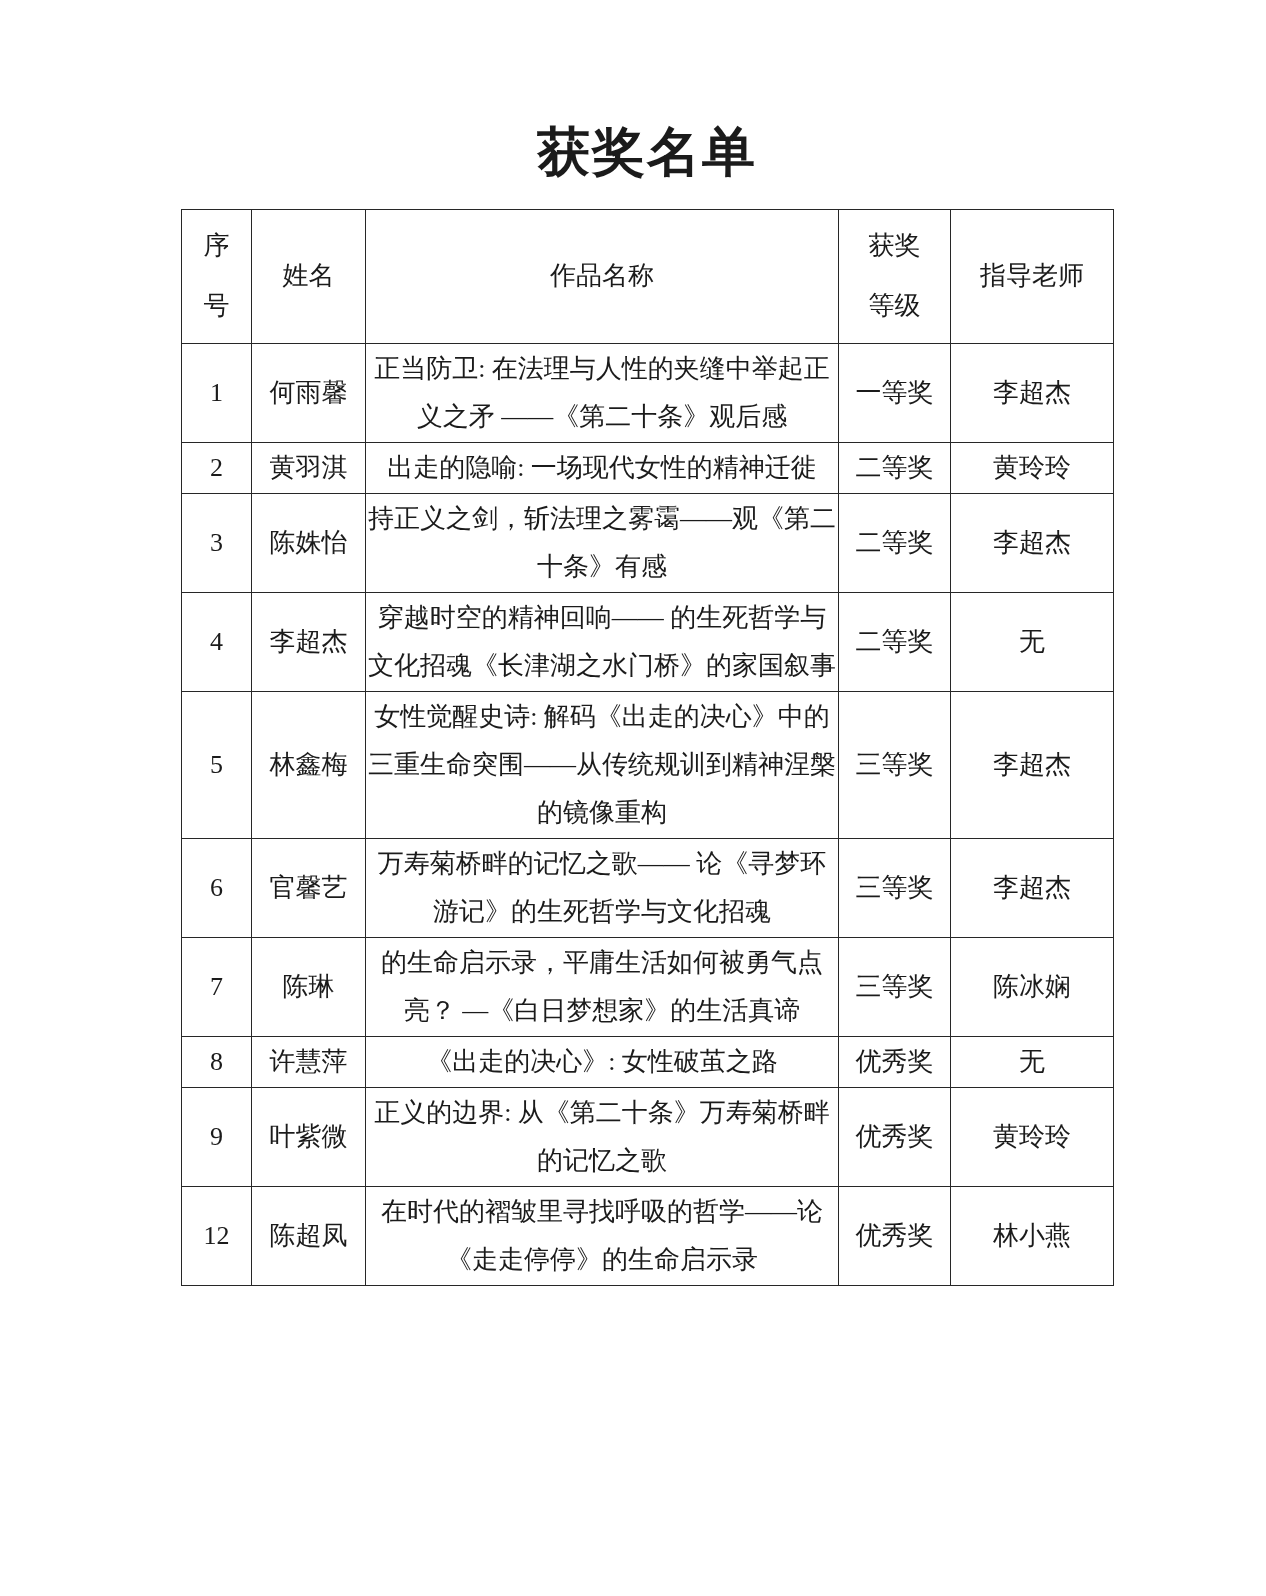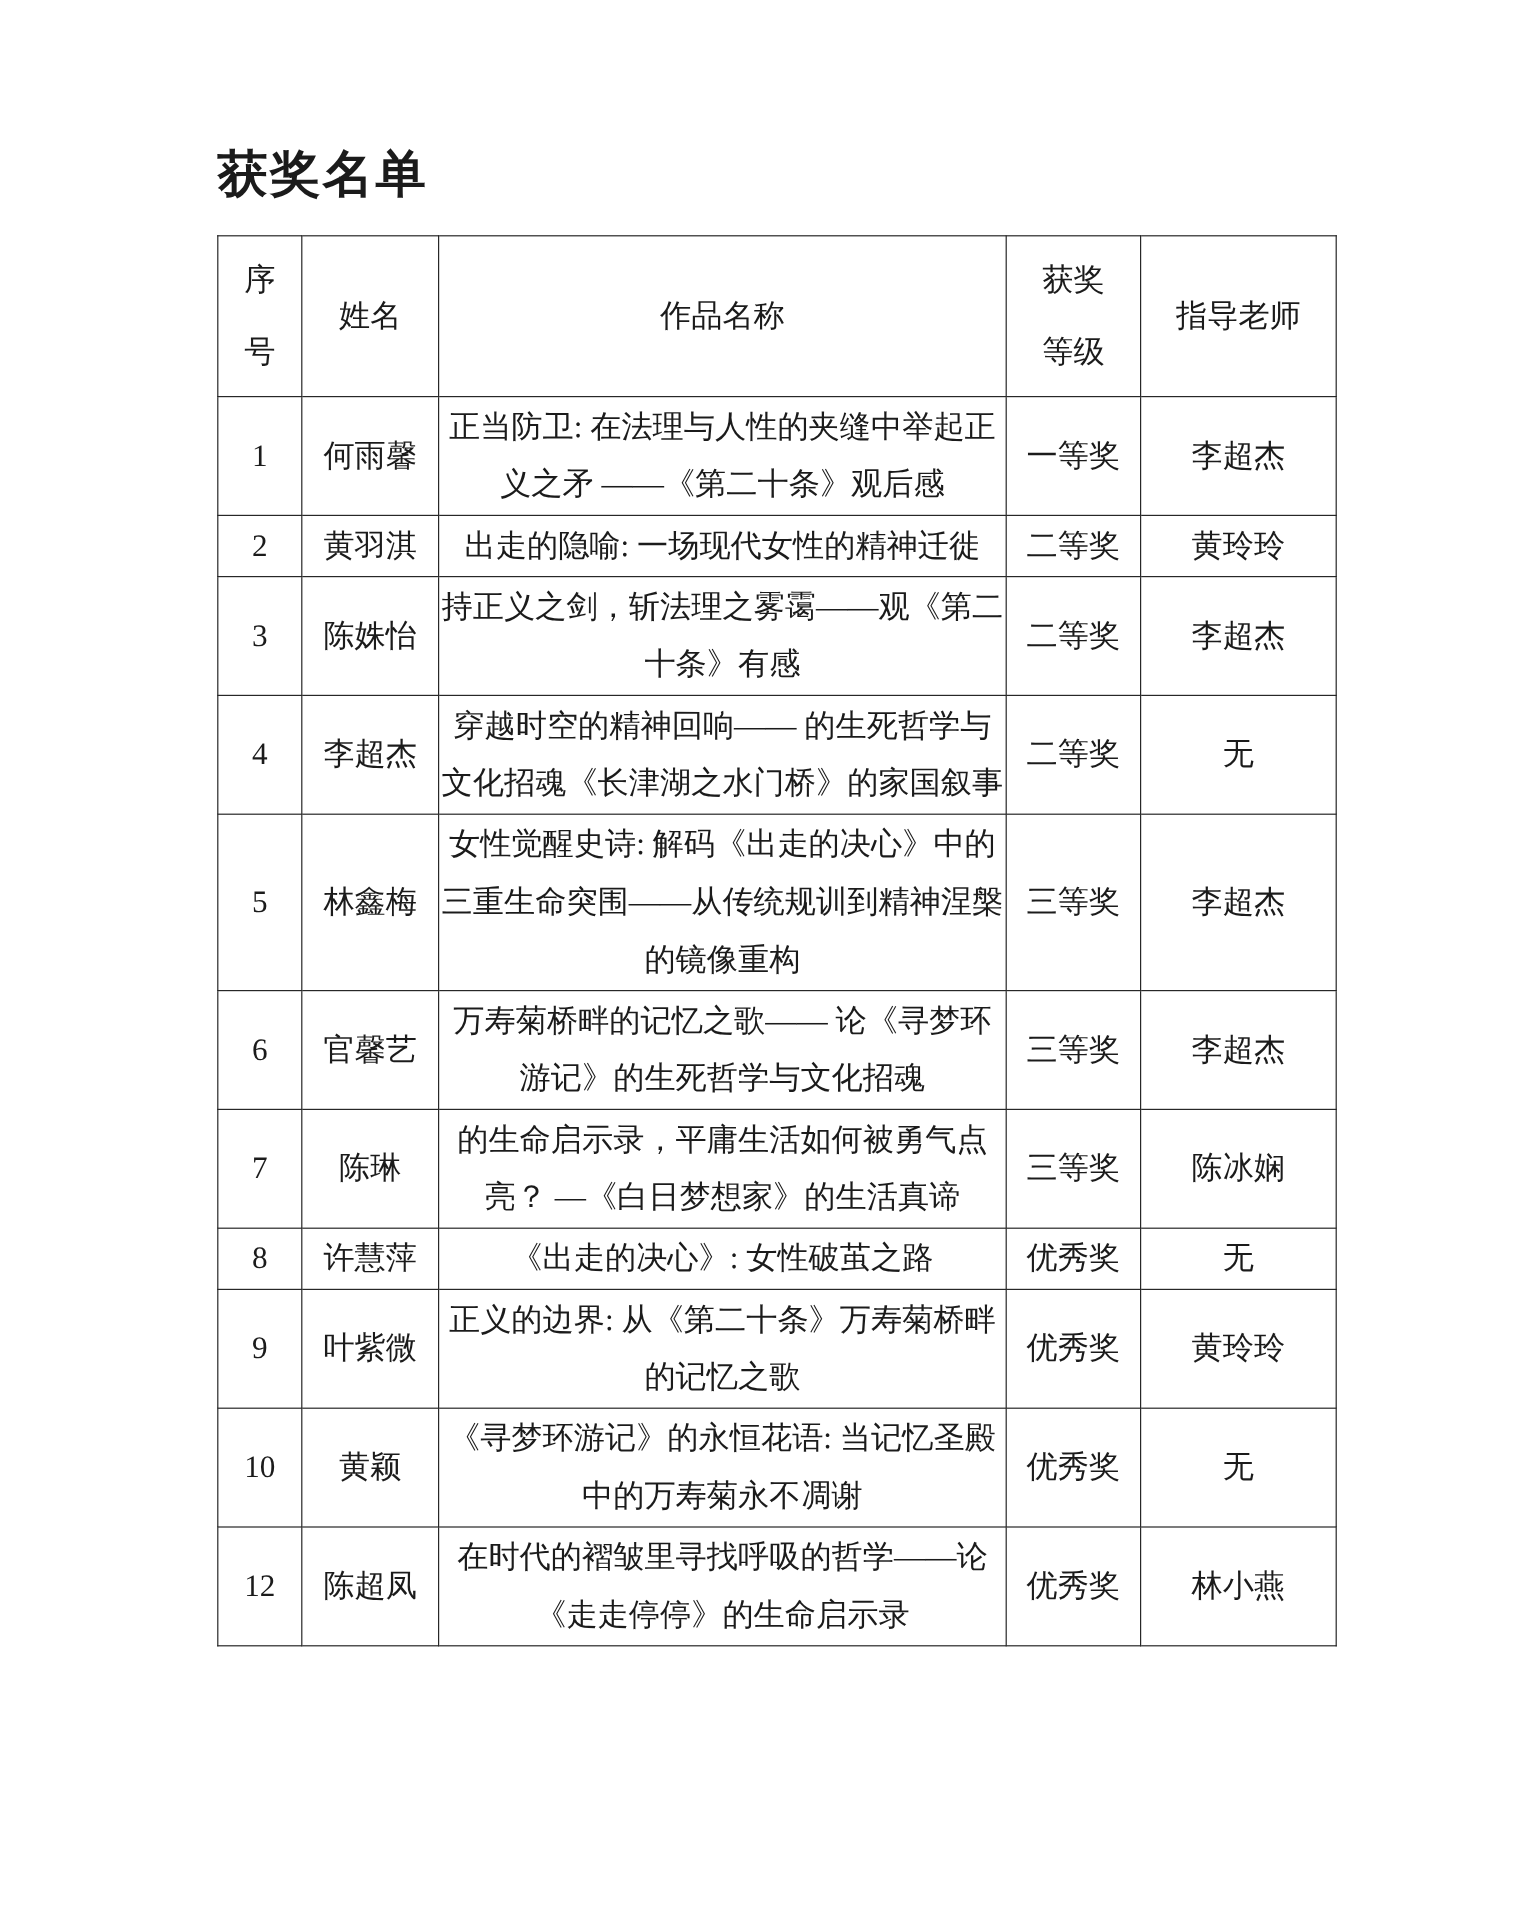--- a/index.html
+++ b/index.html
@@ -20,23 +20,23 @@
     padding-top: 104px;
   }
   .attachment-label {
     font-size: 27px;
     font-weight: bold;
     line-height: 1.2;
     letter-spacing: 1px;
   }
   .doc-title {
     margin: 18px 0 26px 0;
-    font-size: 42px;
+    font-size: 53px;
     font-weight: bold;
-    text-align: left;
+    text-align: center;
     line-height: 1.15;
     letter-spacing: 2px;
   }
   table.award-table {
     border-collapse: collapse;
     table-layout: fixed;
     width: 932px;
   }
   .award-table th,
   .award-table td {
@@ -150,27 +150,20 @@
           <td class="cell-teacher">无</td>
         </tr>
         <tr>
           <td class="cell-no">9</td>
           <td class="cell-name">叶紫微</td>
           <td class="cell-work">正义的边界: 从《第二十条》万寿菊桥畔的记忆之歌</td>
           <td class="cell-award">优秀奖</td>
           <td class="cell-teacher">黄玲玲</td>
         </tr>
         <tr>
-          <td class="cell-no">10</td>
-          <td class="cell-name">黄颖</td>
-          <td class="cell-work">《寻梦环游记》的永恒花语: 当记忆圣殿中的万寿菊永不凋谢</td>
-          <td class="cell-award">优秀奖</td>
-          <td class="cell-teacher">无</td>
-        </tr>
-        <tr>
           <td class="cell-no">12</td>
           <td class="cell-name">陈超凤</td>
           <td class="cell-work">在时代的褶皱里寻找呼吸的哲学——论《走走停停》的生命启示录</td>
           <td class="cell-award">优秀奖</td>
           <td class="cell-teacher">林小燕</td>
         </tr>
       </tbody>
   </table>
 
 </div>

